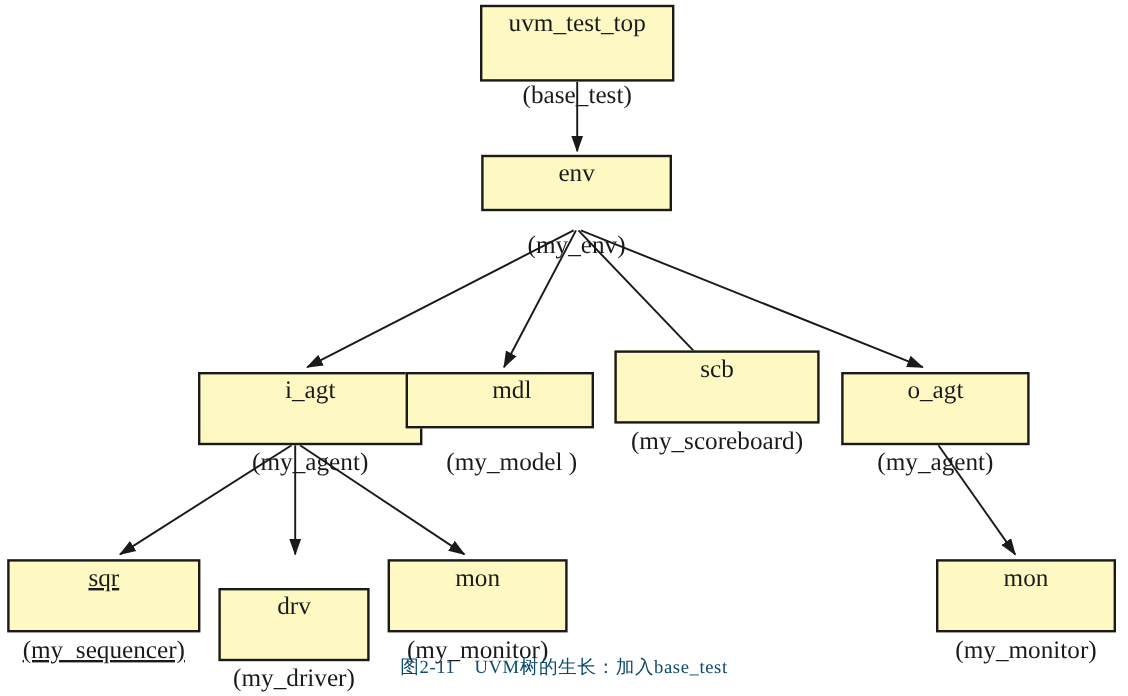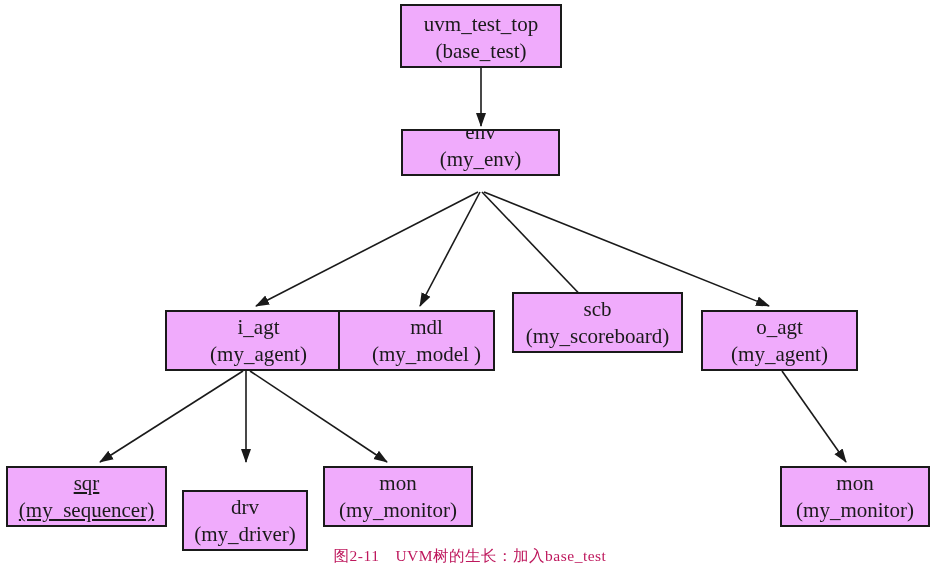--- a/index.html
+++ b/index.html
@@ -23,39 +23,40 @@
     height: 580px;
   }
   .edges line {
     stroke: #1a1a1a;
     stroke-width: 1.6;
   }
   .node {
     position: absolute;
     box-sizing: border-box;
     border: 2px solid #1a1a1a;
-    background: #f0abfc;
+    background: #fef9c3;
     display: flex;
     flex-direction: column;
     align-items: center;
-    justify-content: flex-end;
+    justify-content: space-between;
     text-align: center;
     color: #1a1a1a;
     font-size: 21px;
     line-height: 1.32;
     white-space: nowrap;
+    gap: 32px;
   }
   .caption {
     position: absolute;
     left: 0;
     top: 546px;
     width: 940px;
     text-align: center;
     font-size: 15.5px;
-    color: #be185d;
+    color: #0c4a6e;
     letter-spacing: 0.5px;
   }
 </style>
 </head>
 <body>
 
 <div class="stage">
 
   <svg class="edges" viewBox="0 0 940 580" xmlns="http://www.w3.org/2000/svg">
     <defs>
@@ -82,21 +83,21 @@
   <div class="node" style="left:401px; top:129px; width:159px; height:47px;">
     <div>env</div>
     <div>(my_env)</div>
   </div>
 
   <div class="node" style="left:165px; top:310px; width:187px; height:61px;">
     <div>i_agt</div>
     <div>(my_agent)</div>
   </div>
 
-  <div class="node" style="left:338px; top:310px; width:157px; height:61px;padding-left:20px;">
+  <div class="node" style="left:338px; top:310px; width:157px; height:47px;padding-left:20px;">
     <div>mdl</div>
     <div>(my_model )</div>
   </div>
 
   <div class="node" style="left:512px; top:292px; width:171px; height:61px;">
     <div>scb</div>
     <div>(my_scoreboard)</div>
   </div>
 
   <div class="node" style="left:701px; top:310px; width:157px; height:61px;">

